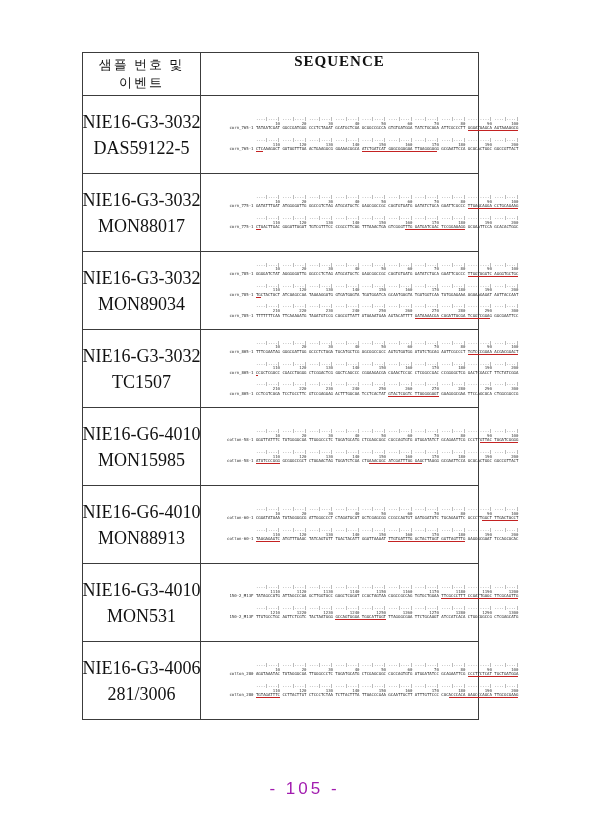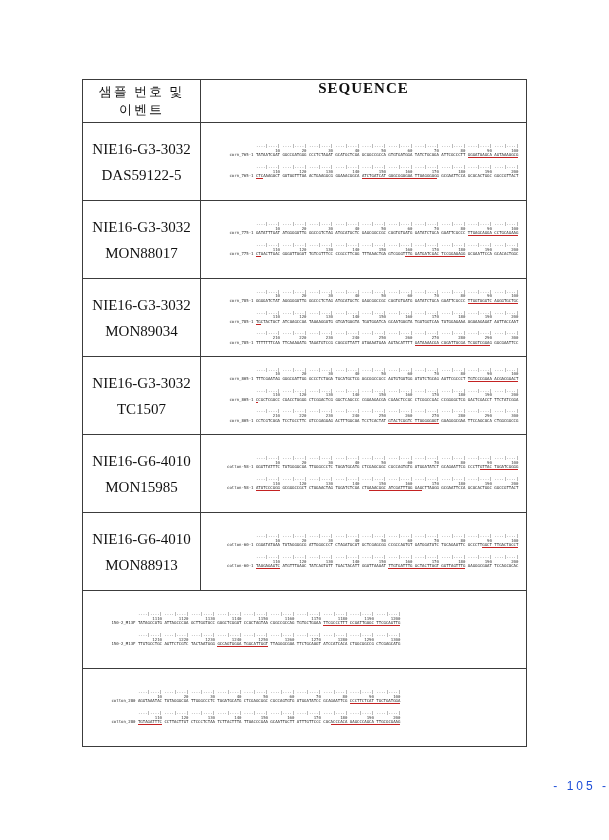--- a/index.html
+++ b/index.html
@@ -1,46 +1,46 @@
 <!DOCTYPE html>
 <html><head>
 <meta charset="utf-8">
 <style>
   html,body { margin:0; padding:0; background:#e8e8e8; }
   .page {
     position:relative; width:609px; height:840px; margin:0 auto;
     background:#ffffff; font-family:"Liberation Serif", serif; overflow:hidden;
   }
   .tbl {
-    position:absolute; left:82px; top:79px; width:445px;
+    position:absolute; left:82px; top:52px; width:397px;
     border:1px solid #3c3c3c; box-sizing:border-box; background:#fff;
   }
   .hdr { display:flex; height:42px; border-bottom:1px solid #3c3c3c; }
   .c1 {
     width:118px; box-sizing:border-box; border-right:1px solid #3c3c3c;
     display:flex; flex-direction:column; align-items:center; justify-content:center;
   }
   .c2 { flex:1; display:flex; flex-direction:column; align-items:center; }
   .hdr-c1 { font-size:13px; line-height:18px; letter-spacing:2px; color:#111; text-align:center; }
   .hdr-c2 { font-weight:bold; font-size:15px; letter-spacing:1px; color:#111; }
   .row { display:flex; height:77px; border-bottom:1px solid #3c3c3c; }
   .row:last-child { border-bottom:none; }
-  .sample-line { font-size:15px; line-height:26px; text-align:left; color:#111; white-space:nowrap; }
+  .sample-line { font-size:18px; line-height:26px; text-align:left; color:#111; white-space:nowrap; }
   .seqcell { align-items:flex-start; justify-content:center; padding-left:26px; box-sizing:border-box; }
   .sblock { margin:3.5px 0; }
   pre.sline {
     margin:0; font-family:"DejaVu Sans Mono", monospace;
     font-size:4px; line-height:4.6px; color:#2a2a2a; white-space:pre;
   }
   pre.tick, pre.nums { color:#3a3a3a; }
   .u { border-bottom:1.2px solid #c42222; }
   .pagenum {
-    position:absolute; left:0; top:779px; width:100%; text-align:right;
-    font-family:"Liberation Sans", sans-serif; font-size:12px;
-    letter-spacing:3px; color:#1d4ed8;
+    position:absolute; left:0; top:779px; width:100%; text-align:center;
+    font-family:"Liberation Sans", sans-serif; font-size:17px;
+    letter-spacing:3px; color:#a21caf;
   }
 </style>
 </head>
 <body>
 
 <div class="page">
   <div class="tbl">
     <div class="hdr">
       <div class="c1">
         <div class="hdr-c1">샘플 번호 및</div>
@@ -163,34 +163,42 @@
               <pre class="sline seq">cotton-60-1 CGGATATAAA TATAGGGGCG ATTGGGCCCT CTAGATGCAT GCTCGAGCGG CCGCCAGTGT GATGGATATC TGCAGAATTC GCCCTT<span class="u">GGCT TTGACTACCT</span></pre>
             </div>
             <div class="sblock">
               <pre class="sline tick">            ....|....| ....|....| ....|....| ....|....| ....|....| ....|....| ....|....| ....|....| ....|....| ....|....|</pre>
               <pre class="sline nums">                   110        120        130        140        150        160        170        180        190        200</pre>
               <pre class="sline seq">cotton-60-1 <span class="u">TAAGAGAGTC</span> ATGTTTAAAC TATCAGTGTT TGACTACATT GGATTAAAAT <span class="u">TTGTGATTTG GCTACTTAGT GGTTAGTTTG</span> AAGGGCGAAT TCCAGCACAC</pre>
             </div>
           </div>
         </div>
         <div class="row">
+          <div class="c1">
+            <div class="sample-line">NIE16-G3-4010</div>
+            <div class="sample-line">MON531</div>
+          </div>
           <div class="c2 seqcell">
             <div class="sblock">
               <pre class="sline tick">            ....|....| ....|....| ....|....| ....|....| ....|....| ....|....| ....|....| ....|....| ....|....| ....|....|</pre>
               <pre class="sline nums">                  1110       1120       1130       1140       1150       1160       1170       1180       1190       1200</pre>
               <pre class="sline seq"> 150-2_M13F TATAGCCATG ATTAGCCCAA GCTTGGTACC GAGCTCGGAT CCACTAGTAA CGGCCGCCAG TGTGCTGGAA <span class="u">TTCGCCCTTT CCGATTGAGC TTCGCAGTTG</span></pre>
             </div>
             <div class="sblock">
               <pre class="sline tick">            ....|....| ....|....| ....|....| ....|....| ....|....| ....|....| ....|....| ....|....| ....|....| ....|....|</pre>
               <pre class="sline nums">                  1210       1220       1230       1240       1250       1260       1270       1280       1290       1300</pre>
               <pre class="sline seq"> 150-2_M13F TTGTGCCTGC AGTTCTCGTC TACTAATGGG <span class="u">GCCAGTGGGA TGGCATTGGT</span> TTAGGGCGAA TTCTGCAAGT ATCCATCACA CTGGCGGCCG CTCGAGCATG</pre>
             </div>
           </div>
         </div>
         <div class="row">
+          <div class="c1">
+            <div class="sample-line">NIE16-G3-4006</div>
+            <div class="sample-line">281/3006</div>
+          </div>
           <div class="c2 seqcell">
             <div class="sblock">
               <pre class="sline tick">            ....|....| ....|....| ....|....| ....|....| ....|....| ....|....| ....|....| ....|....| ....|....| ....|....|</pre>
               <pre class="sline nums">                    10         20         30         40         50         60         70         80         90        100</pre>
               <pre class="sline seq"> cotton_280 AGGTAAATAC TATAGGGCGA TTGGGCCCTC TAGATGCATG CTCGAGCGGC CGCCAGTGTG ATGGATATCC GCAGAATTCG <span class="u">CCCTTCTCAT TGCTGATGGA</span></pre>
             </div>
             <div class="sblock">
               <pre class="sline tick">            ....|....| ....|....| ....|....| ....|....| ....|....| ....|....| ....|....| ....|....| ....|....| ....|....|</pre>
               <pre class="sline nums">                   110        120        130        140        150        160        170        180        190        200</pre>
               <pre class="sline seq"> cotton_280 <span class="u">TGTAGATTTC</span> CCTTACTTGT CTCCCTCTAA TCTTACTTTA TTAACCCGAA GCAATTGCTT ATTTGTTCCC CAC<span class="u">ACCCACA AAGCCCAGCA TTGCGCGAAG</span></pre>

